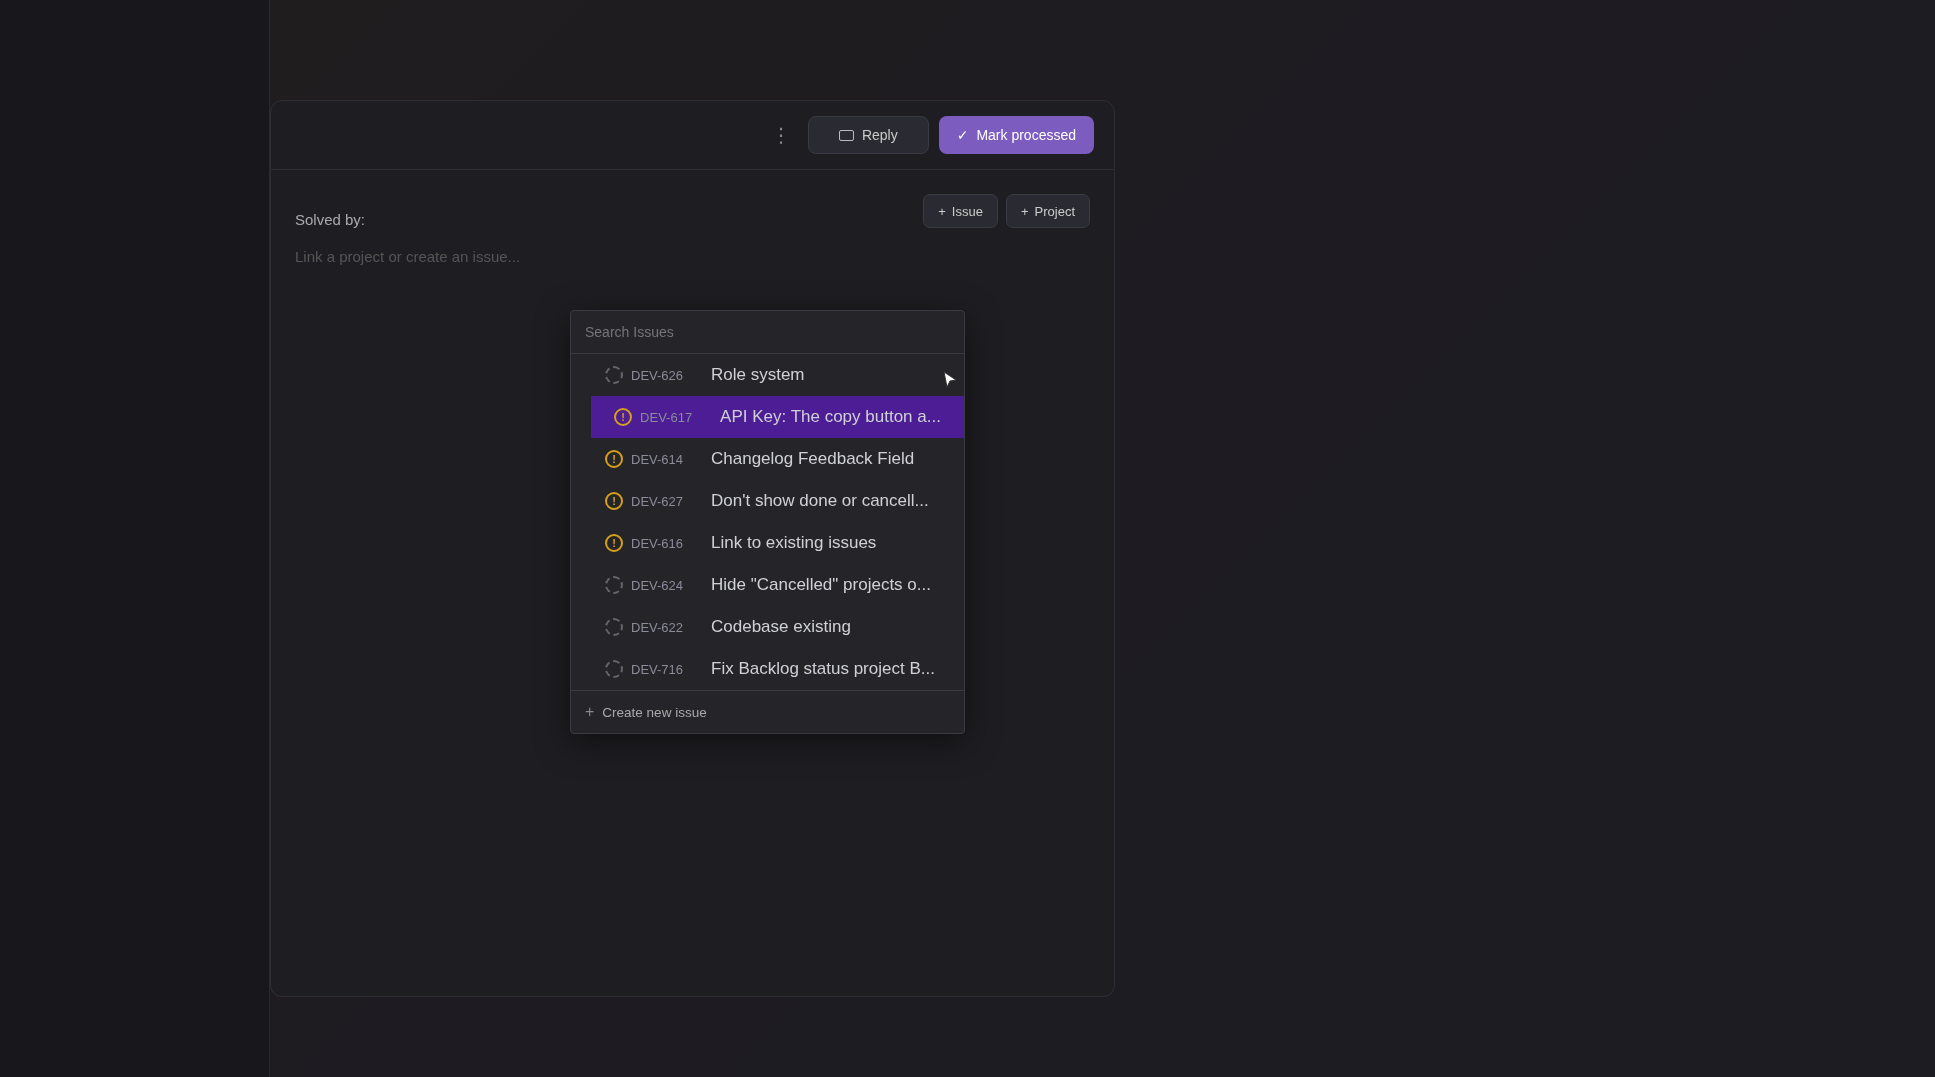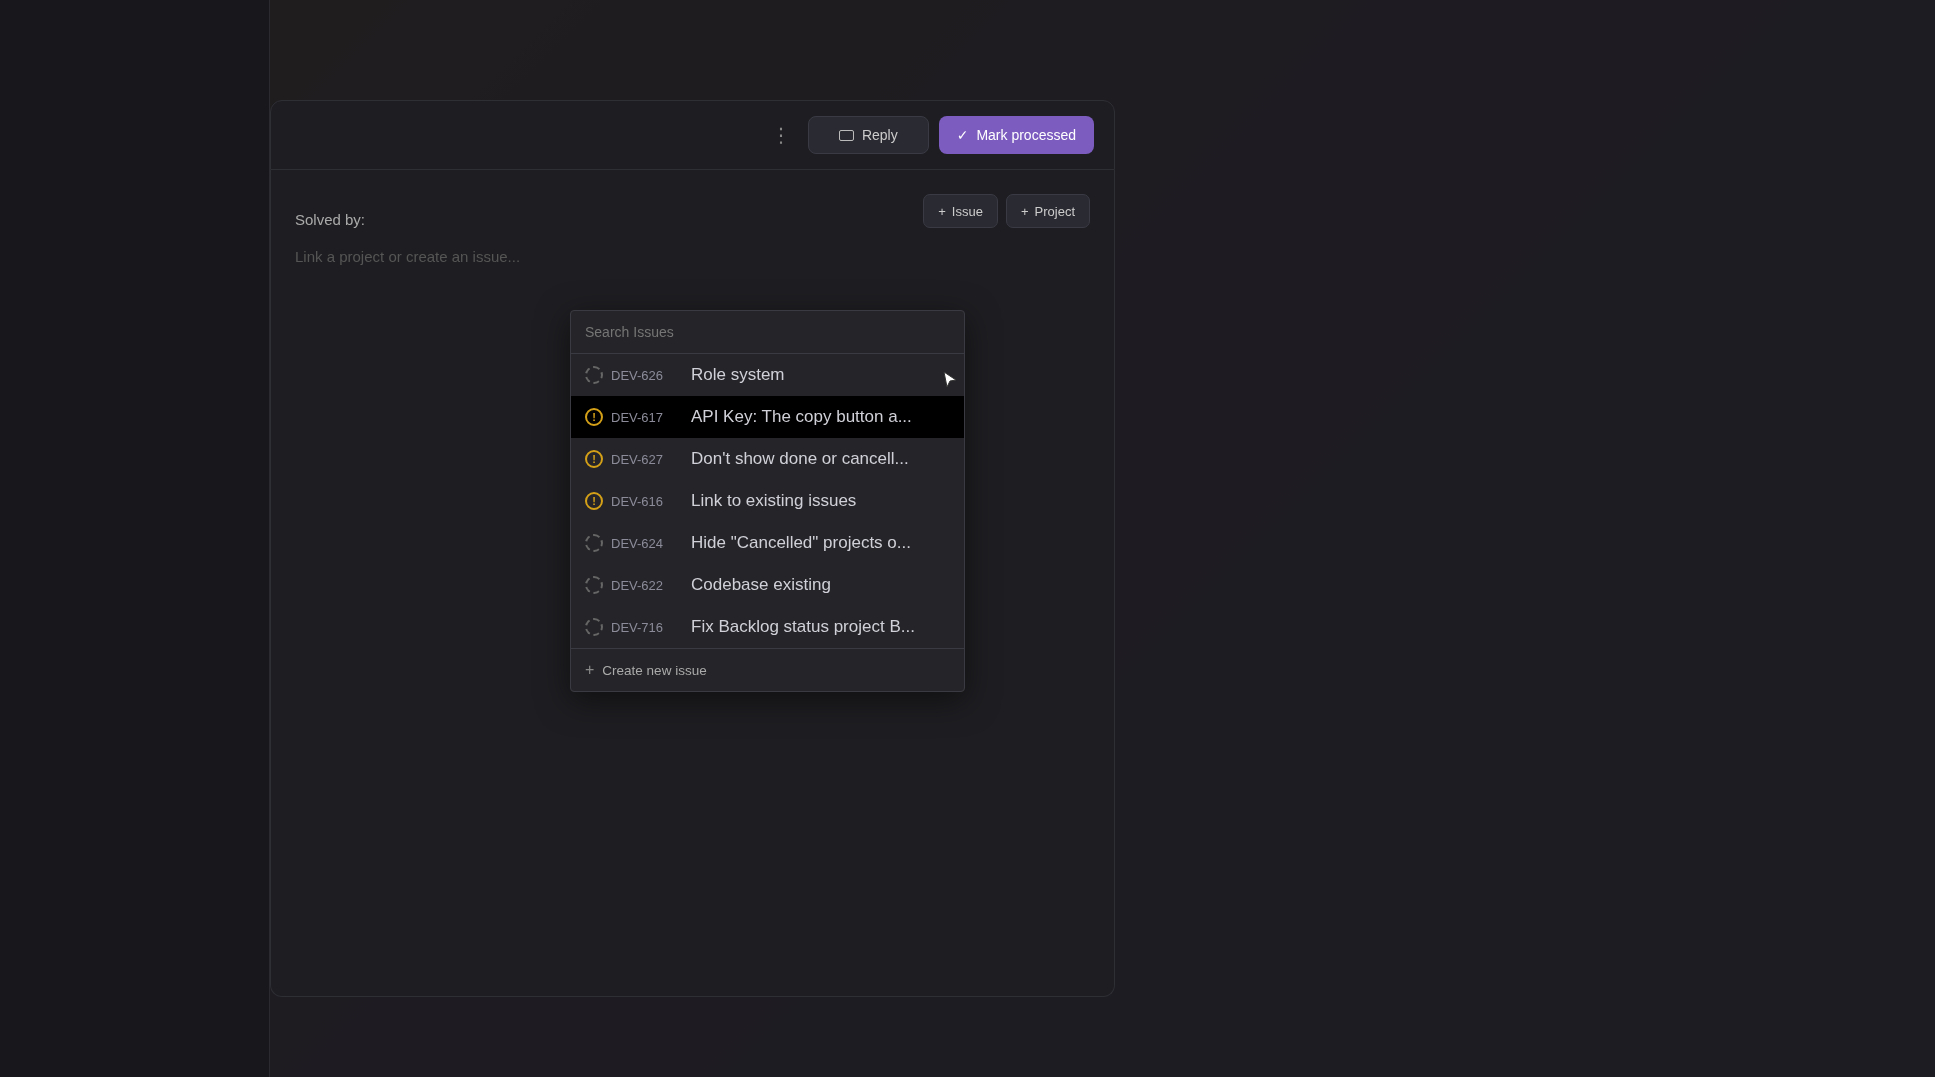--- a/index.html
+++ b/index.html
@@ -166,37 +166,39 @@
       border: none;
       outline: none;
       color: #bbb;
       font-size: 14px;
       font-family: inherit;
     }
 
     .dropdown-list {
       max-height: 430px;
       overflow-y: auto;
+      padding-left: 20px;
     }
 
     .dropdown-item {
       display: flex;
       align-items: center;
       padding: 11px 14px;
       cursor: pointer;
       gap: 8px;
     }
 
     .dropdown-item:hover,
     .dropdown-item.highlighted {
       background: #2f2f38;
     }
 
     .dropdown-item.highlighted {
-      background: #000000;
+      background: #4c1d95;
+      justify-content: center;
     }
 
     .issue-id {
       color: #8b8b9a;
       font-size: 13px;
       min-width: 72px;
       font-weight: 500;
     }
 
     .issue-title {
@@ -334,20 +336,25 @@
       <span class="issue-id">DEV-626</span>
       <span class="issue-title">Role system</span>
     </div>
 
     <div class="dropdown-item highlighted">
       <div class="icon-circle-warning"></div>
       <span class="issue-id">DEV-617</span>
       <span class="issue-title">API Key: The copy button a...</span>
     </div>
 
+    <div class="dropdown-item">
+      <div class="icon-circle-warning"></div>
+      <span class="issue-id">DEV-614</span>
+      <span class="issue-title">Changelog Feedback Field</span>
+    </div>
 
     <div class="dropdown-item">
       <div class="icon-circle-warning"></div>
       <span class="issue-id">DEV-627</span>
       <span class="issue-title">Don't show done or cancell...</span>
     </div>
 
     <div class="dropdown-item">
       <div class="icon-circle-warning"></div>
       <span class="issue-id">DEV-616</span>

